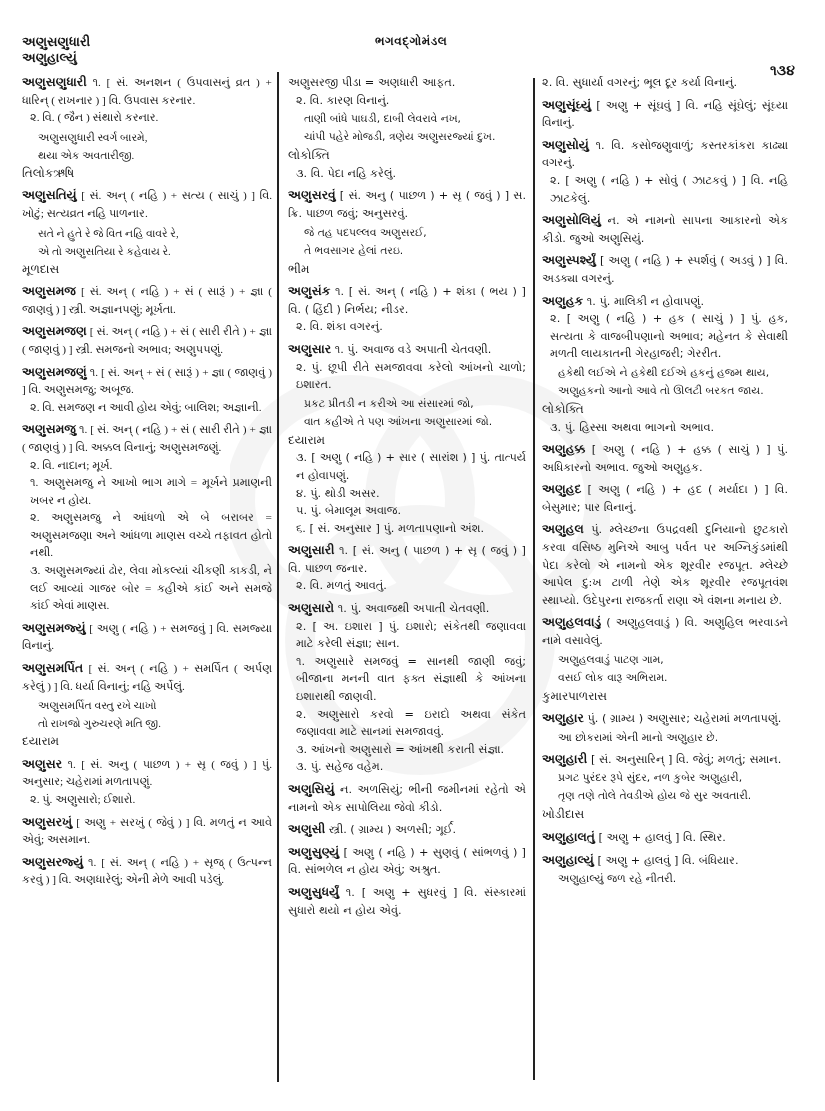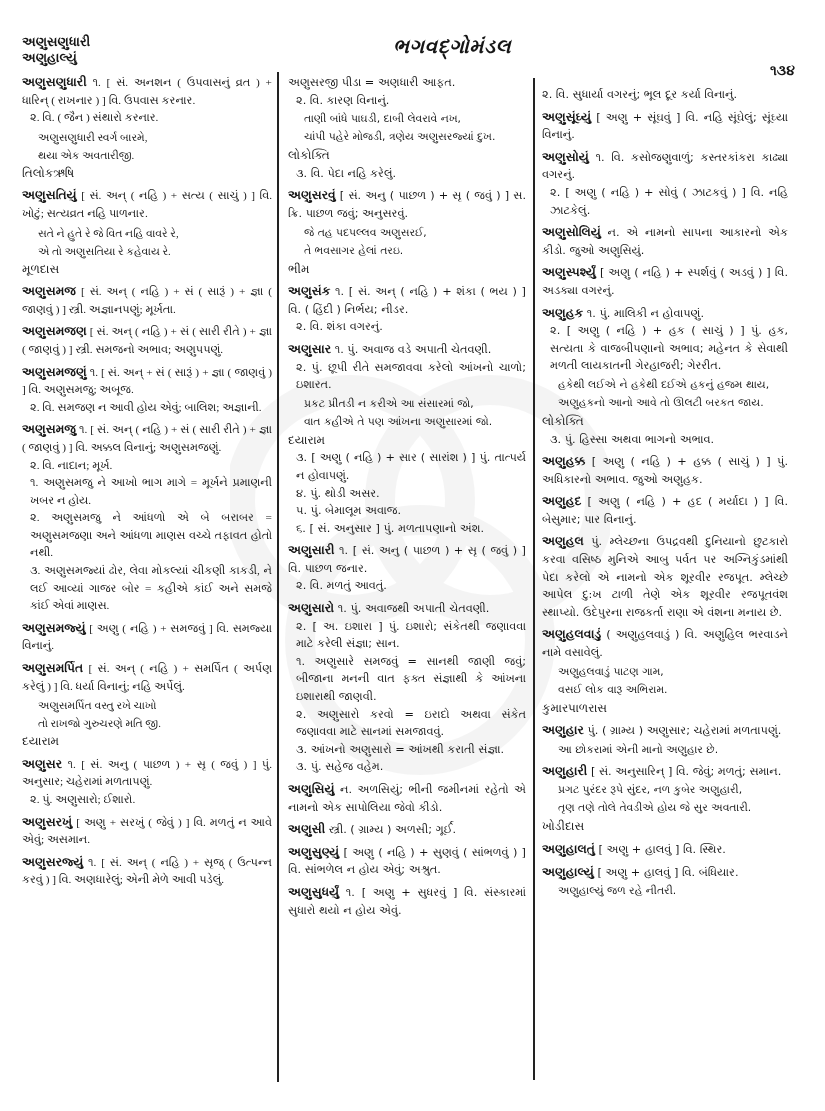--- a/index.html
+++ b/index.html
@@ -7,27 +7,27 @@
     width:825px; height:1111px; position:relative; overflow:hidden;
     font-family: "DejaVu Sans", sans-serif; color:#161616;
   }
   .watermark {
     position:absolute; left:230px; top:300px; width:380px; height:520px;
     pointer-events:none; opacity:0.06;
   }
   .hdr { position:absolute; top:0; left:0; width:825px; height:58px; }
   .hdr .guide1 { position:absolute; left:22px; top:34px; font-size:13px; font-weight:bold; }
   .hdr .guide2 { position:absolute; left:22px; top:50px; font-size:13px; font-weight:bold; }
-  .hdr .title  { position:absolute; left:393px; top:34px; font-size:20px; font-weight:bold; letter-spacing:0.5px;font-style:italic; }
+  .hdr .title  { position:absolute; left:375px; top:34px; font-size:12px; font-weight:bold; letter-spacing:0.5px; }
   .hdr .pno    { position:absolute; left:770px; top:34px; font-size:14px; font-weight:bold;margin-top:28px; }
 
   .col { position:absolute; top:74px; font-size:11.3px; line-height:17.6px; }
   .col1 { left:22px; width:250px;font-family:Liberation Serif, serif; }
   .col2 { left:288px; width:238px; }
-  .col3 { left:542px; width:246px;margin-top:12px; }
+  .col3 { left:542px; width:246px; }
   .rule { position:absolute; width:1.5px; background:#222; }
   .rule1 { left:277px; top:72px; height:1010px; }
   .rule2 { left:533px; top:78px; height:1002px; }
 
   .entry { margin:0 0 5px 0; text-align:justify; }
   .hw { font-weight:bold; font-size:12.3px; }
   .sense { padding-left:8px; text-align:justify; }
   .quote { padding-left:16px; font-size:10.8px; line-height:16px; margin:2px 0; }
   .cite { text-align:left; font-size:12px; padding-right:4px; }
 </style>

